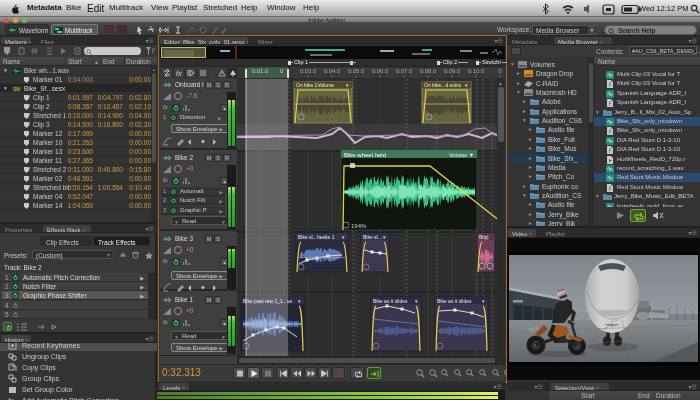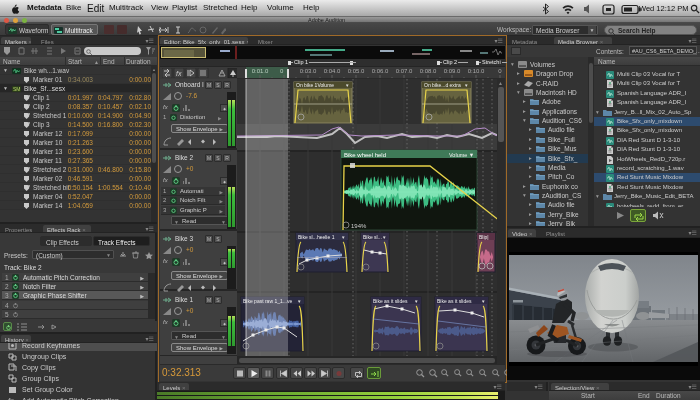--- a/index.html
+++ b/index.html
@@ -25,21 +25,21 @@
         <path fill="#1a1a1a" d="M7.6 1.6c-.5.1-1.2.5-1.5.9-.3.4-.6 1-.5 1.6.6 0 1.3-.4 1.6-.8.3-.4.5-1 .4-1.7zM5.7 4.3c-.9 0-1.8.5-2.3 1.4-.7 1.2-.2 3 .5 4 .3.5.8 1 1.4 1 .5 0 .7-.3 1.4-.3s.8.3 1.4.3 1-.5 1.4-1c.4-.6.6-1.1.6-1.2-.8-.3-1.3-1-1.3-1.9 0-.8.4-1.4 1-1.7-.4-.6-1.1-.9-1.7-.9-.7 0-1.1.4-1.5.4-.3 0-.6-.1-.9-.1z"></path>
       </svg>
   <div class="ab" style="left:27px;top:3px;font-size:8px;font-weight:bold;color:#111;">Metadata</div>
   <div class="ab" style="left:66px;top:3px;font-size:8px;color:#111;">Bike</div>
   <div class="ab" style="left:87px;top:3px;font-size:10px;color:#111;">Edit</div>
   <div class="ab" style="left:109px;top:3px;font-size:8px;color:#111;">Multitrack</div>
   <div class="ab" style="left:151px;top:3px;font-size:8px;color:#111;">View</div>
   <div class="ab" style="left:172px;top:3px;font-size:8px;color:#111;">Playlist</div>
   <div class="ab" style="left:203px;top:3px;font-size:8px;color:#111;">Stretched</div>
   <div class="ab" style="left:241px;top:3px;font-size:8px;color:#111;">Help</div>
-  <div class="ab" style="left:267px;top:3px;font-size:8px;color:#111;">Volume</div>
+  <div class="ab" style="left:267px;top:3px;font-size:8px;color:#111;">Window</div>
   <div class="ab" style="left:303px;top:3px;font-size:8px;color:#111;">Help</div>
   <div class="ab" style="left:639px;top:3.5px;font-size:7.5px;color:#111;">Wed 12:12 PM</div>
 
   <svg class="ab" style="left:543px;top:3px" width="150" height="12" viewBox="0 0 150 12">
     <path d="M2.5 1v10m0-10l3 2.5-3 2.5 3 2.5-3 2.5m0-5l-3-2.5m3 2.5l-3 2.5" stroke="#222" stroke-width="1" fill="none"></path>
     <path d="M23.5 9.5a2 2 0 013 0l-1.5 1.8zM21.5 7a5 5 0 017 0l-1.2 1.3a3.4 3.4 0 00-4.6 0zM19.5 4.5a8 8 0 0111 0l-1.2 1.3a6.3 6.3 0 00-8.6 0z" fill="#222"></path>
     <path d="M41 4h2l3-2.5v9L43 8h-2z" fill="#555"></path>
     <rect x="60" y="2" width="11" height="9" rx="2" fill="none" stroke="#222" stroke-width="1.2"></rect>
         <rect x="63" y="5" width="5" height="3" fill="#222"></rect>
     <rect x="79" y="2.5" width="16" height="8" rx="2" fill="none" stroke="#222" stroke-width="1.2"></rect>

